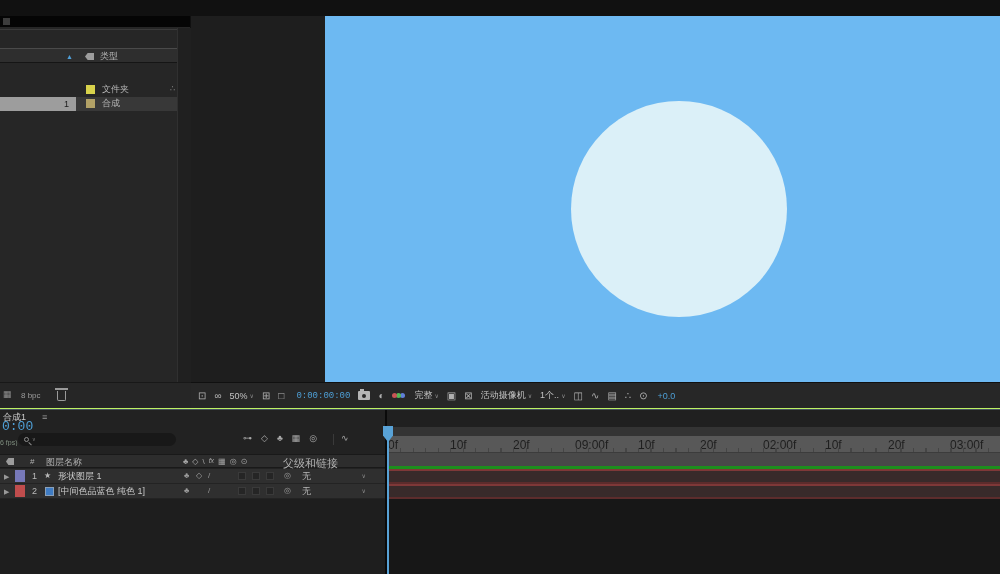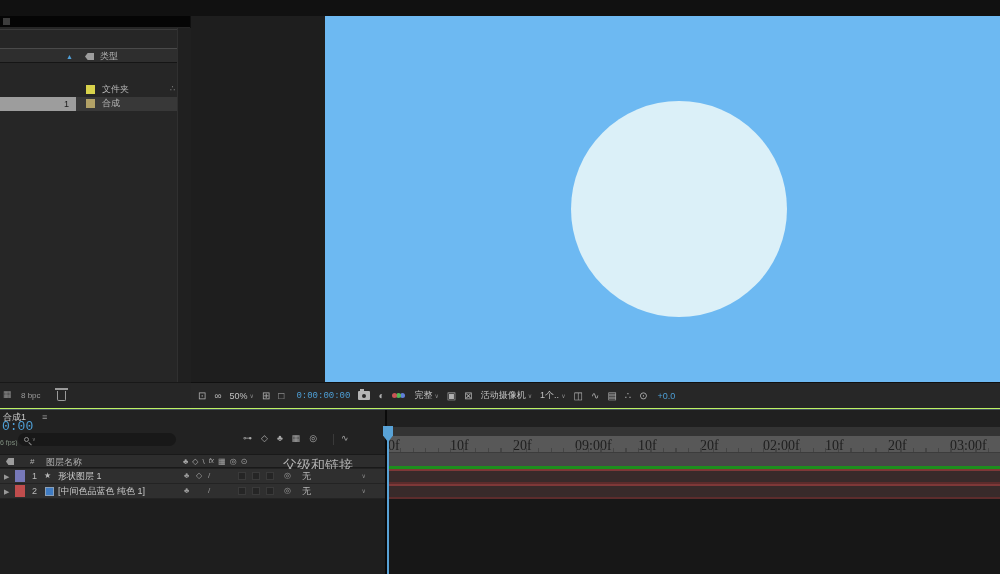--- a/index.html
+++ b/index.html
@@ -63,21 +63,21 @@
   .tl-quick{left:243px;top:24px;display:flex;gap:9px;}
   .qicon{font-size:9px;color:#a8a8a8;line-height:1;}
   .tl-vsep{left:333px;top:24px;width:1px;height:11px;background:#3a3a3a;}
   .tl-graphbtn{left:341px;top:24px;font-size:9px;color:#a8a8a8;line-height:1;}
   .tl-colhead{left:0;top:44px;width:385px;height:14px;background:#2d2d2d;border-top:1px solid #191919;border-bottom:1px solid #191919;font-size:9px;color:#b0b0b0;}
   .th-tag{left:6px;top:3px;width:8px;height:7px;background:#9c9c9c;clip-path:polygon(0 50%,30% 0,100% 0,100% 100%,30% 100%);}
   .th-hash{left:30px;top:2px;font-size:8px;line-height:1.2;}
   .th-name{left:46px;top:2px;font-size:9px;line-height:1.2;white-space:nowrap;}
   .th-switches{left:183px;top:2px;display:flex;gap:4px;font-size:8px;color:#a5a5a5;line-height:1.2;}
   .th-switches .fx{font-style:italic;font-size:7px;}
-  .th-parent{left:283px;top:2px;font-size:14px;line-height:1.2;white-space:nowrap;}
+  .th-parent{left:283px;top:2px;font-size:11px;line-height:1.2;white-space:nowrap;font-family:Liberation Serif, serif;}
   .tl-row{left:0;width:385px;height:15px;background:#2f2f2f;border-bottom:1px solid #232323;}
   .tl-row1{top:59px;}
   .tl-row2{top:74px;}
   .lr-exp{left:4px;top:4px;font-size:7px;color:#999999;line-height:1;}
   .lr-chip{left:15px;top:1px;width:10px;height:12px;}
   .lr-num{left:32px;top:3px;font-size:9px;color:#bbbbbb;line-height:1;}
   .lr-star{left:44px;top:3px;font-size:8px;color:#b8b8b8;line-height:1;}
   .lr-solid{left:45px;top:3px;width:9px;height:9px;background:#3f7cc4;border:1px solid #8aa0b8;}
   .lr-name{left:58px;top:3px;font-size:9px;color:#c8c8c8;line-height:1;white-space:nowrap;}
   .lr-sw1{left:184px;top:3px;font-size:8px;color:#9a9a9a;line-height:1;}
@@ -85,21 +85,21 @@
   .lr-sw3{left:208px;top:3px;font-size:8px;color:#9a9a9a;line-height:1;}
   .lr-box{width:8px;height:8px;top:3px;background:#252525;border:1px solid #3a3a3a;}
   .lr-boxA{left:238px;}.lr-boxB{left:252px;}.lr-boxC{left:266px;}
   .lr-pick{left:284px;top:3px;font-size:8px;color:#999999;line-height:1;}
   .lr-parent{left:298px;top:1px;width:72px;height:12px;display:flex;align-items:center;justify-content:space-between;padding:0 4px;font-size:9px;color:#b8b8b8;}
   .tl-leftfill{left:0;top:89px;width:385px;height:92px;background:#1e1e1e;}
   .tl-graph{left:385px;top:0;width:615px;height:181px;background:#171717;border-left:2px solid #0a0a0a;}
   .g-top{left:0;top:0;width:100%;height:17px;background:#202020;}
   .g-track{left:0;top:17px;width:100%;height:9px;background:#343434;}
   .g-ruler{left:0;top:26px;width:100%;height:16px;background:#585858;}
-  .tick{position:absolute;top:3px;font-size:14px;color:#1e1e1e;line-height:1;white-space:nowrap;font-family:Liberation Serif, serif;}
+  .tick{position:absolute;top:3px;font-size:12px;color:#1e1e1e;line-height:1;white-space:nowrap;}
   .g-tickmarks{position:absolute;left:1px;bottom:0;width:100%;height:4px;background:repeating-linear-gradient(90deg,#454545 0 1px,transparent 1px 12.5px);}
   .g-band{left:0;top:42px;width:100%;height:14px;background:#494949;border-top:1px solid #3c3c3c;}
   .g-green{left:0;top:56px;width:100%;height:3px;background:#1d8f1d;}
   .g-bar{left:0;width:100%;height:15px;background:#382a2a;border-top:2px solid #7e3838;border-bottom:2px solid #5c2c2c;}
   .g-bar1{top:59px;}
   .g-bar2{top:74px;}
   .g-cti-line{left:0;top:17px;width:2px;height:164px;background:#58a2d6;z-index:5;}
   .g-cti{left:-4px;top:16px;width:10px;height:16px;background:#58a2d6;clip-path:polygon(0 0,100% 0,100% 60%,50% 100%,0 60%);z-index:6;}
 </style>
 </head>

